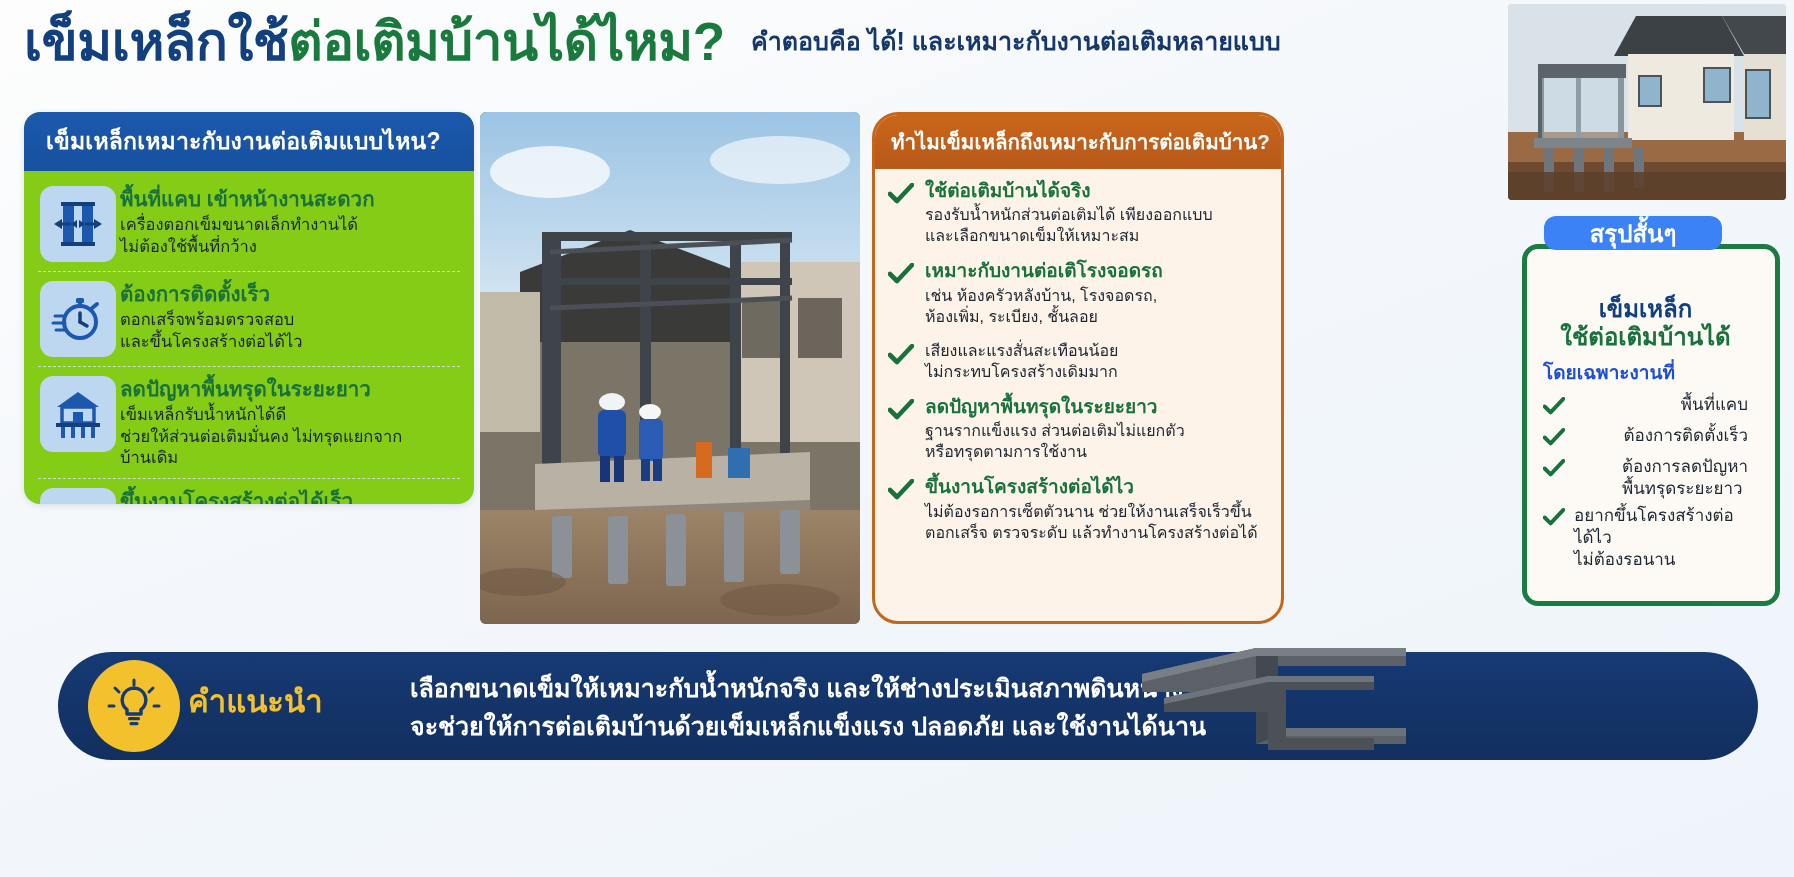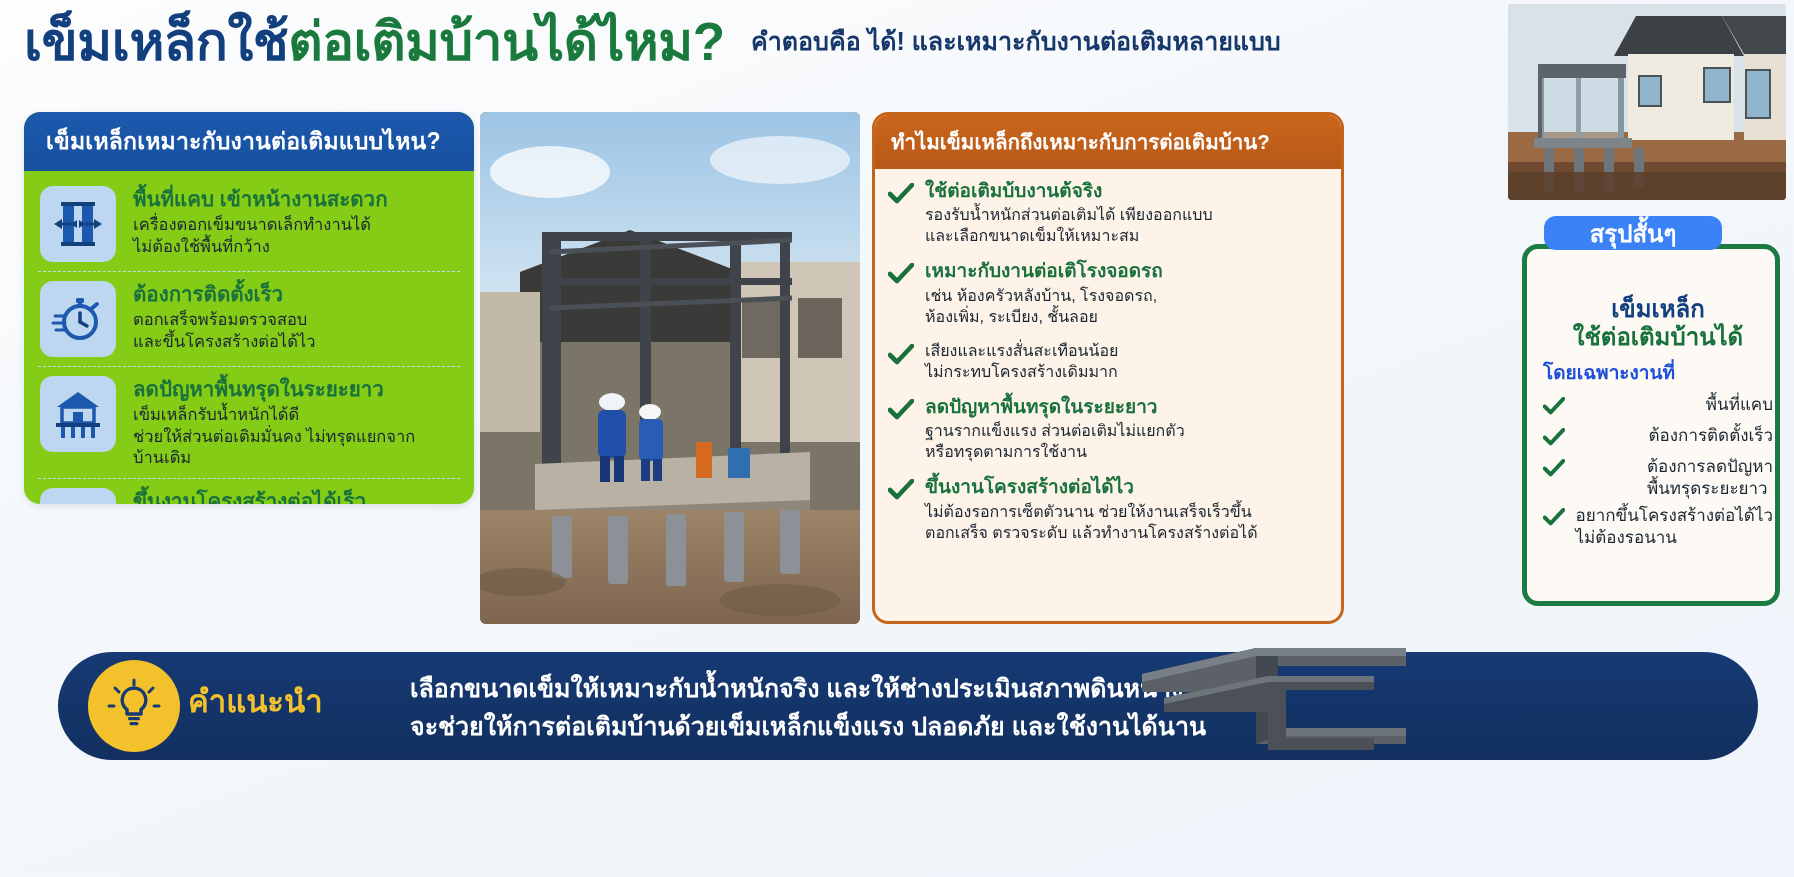--- a/index.html
+++ b/index.html
@@ -29,41 +29,41 @@
     position:absolute; left:24px; top:112px; width:450px; height:392px;
     background:#84cc16; border-radius:16px; overflow:hidden;
     box-shadow:0 2px 7px rgba(20,50,90,.12);
   }
   .left-head{
     background:linear-gradient(180deg,#1c58ad 0%,#17529f 100%);
     color:#fff; font-size:23px; font-weight:bold; padding:11px 0 12px 22px;
     border-radius:16px 16px 0 0; letter-spacing:.2px;
   }
   .left-body{ padding:6px 14px 4px 14px; }
-  .lrow{ display:flex; gap:17px; padding:9px 2px 9px 2px; border-bottom:1px dashed #c8d9ec; }
+  .lrow{ display:flex; gap:4px; padding:9px 2px 9px 2px; border-bottom:1px dashed #c8d9ec; }
   .lrow:last-child{ border-bottom:none; }
   .licon{
     flex:0 0 76px; height:76px; border-radius:13px;
     background:#bcd7ef; display:flex; align-items:center; justify-content:center;
   }
   .ltxt{ padding-top:1px; }
   .lh{ font-size:20.5px; font-weight:bold; color:#19713c; line-height:1.2; margin-bottom:2px; }
   .ld{ font-size:16.5px; color:#1c2733; line-height:1.33; }
 
   
   .photo{
     position:absolute; left:480px; top:112px; width:380px; height:512px;
     border-radius:6px; overflow:hidden; background:#7a7566;
   }
   .photo svg{ display:block; width:100%; height:100%; }
 
   
   .right-panel{
-    position:absolute; left:872px; top:112px; width:472px; height:512px;
-    background:#fdf3e8; border:3px solid #c4651a; border-radius:16px; overflow:hidden;
+    position:absolute; left:872px; top:112px; width:412px; height:512px;
+    background:#fdf3e8; border:3px solid #c4651a; border-radius:26px; overflow:hidden;
   }
   .right-head{
     background:linear-gradient(180deg,#c9661b 0%,#b8591a 100%);
     color:#fff; font-size:20.5px; font-weight:bold; padding:10px 0 11px 16px;
     margin:-0px -0px 0 -0px;
   }
   .right-body{ padding:10px 15px 8px 13px; }
   .rrow{ display:flex; gap:11px; margin-bottom:13px; }
   .rrow:last-child{ margin-bottom:0; }
   .check{ flex:0 0 26px; padding-top:4px; }
@@ -73,21 +73,21 @@
   
   .summary{
     position:absolute; left:1522px; top:244px; width:258px; height:362px;
     background:#fdfaf5; border:5px solid #1c7a43; border-radius:16px;
   }
   .summary-tag{
     position:absolute; left:1544px; top:216px; width:178px; height:34px;
     background:#3b82f6; border-radius:12px; color:#fff;
     font-size:24px; font-weight:bold; display:flex; align-items:center; justify-content:center;
   }
-  .sum-body{ padding:46px 2px 10px 16px; }
+  .sum-body{ padding:46px 27px 10px 16px; }
   .sum-l1{ font-size:24px; font-weight:bold; color:#123f7e; text-align:center; line-height:1.16; }
   .sum-l2{ font-size:24px; font-weight:bold; color:#19713c; text-align:center; line-height:1.16; margin-bottom:6px; }
   .sum-l3{ font-size:19px; font-weight:bold; color:#1d4ed8; margin-bottom:7px; }
   .sum-item{ display:flex; gap:9px; margin-bottom:5px;justify-content:space-between; }
   .sum-item .check{ flex:0 0 22px; padding-top:3px; }
   .sum-item span.t{ font-size:17px; color:#1c2733; line-height:1.3; }
 
   
   .house{ position:absolute; left:1508px; top:4px; width:278px; height:196px; border-radius:4px; overflow:hidden; }
   .house svg{ display:block; width:100%; height:100%; }
@@ -310,21 +310,21 @@
     <div class="right-head">ทำไมเข็มเหล็กถึงเหมาะกับการต่อเติมบ้าน?</div>
     <div class="right-body">
 
       <div class="rrow">
         <div class="check">
           <svg width="26" height="22" viewBox="0 0 26 22">
               <path d="M2 11 L9 18 L24 2" stroke="#19713c" stroke-width="4.6" fill="none" stroke-linecap="round" stroke-linejoin="round"></path>
             </svg>
         </div>
         <div>
-          <div class="rh">ใช้ต่อเติมบ้บงานต้จริง</div>
+          <div class="rh">ใช้ต่อเติมบ้านได้จริง</div>
           <div class="rd">รองรับน้ำหนักส่วนต่อเติมได้ เพียงออกแบบ</div>
           <div class="rd">และเลือกขนาดเข็มให้เหมาะสม</div>
         </div>
       </div>
 
       <div class="rrow">
         <div class="check">
           <svg width="26" height="22" viewBox="0 0 26 22">
               <path d="M2 11 L9 18 L24 2" stroke="#19713c" stroke-width="4.6" fill="none" stroke-linecap="round" stroke-linejoin="round"></path>
             </svg>

